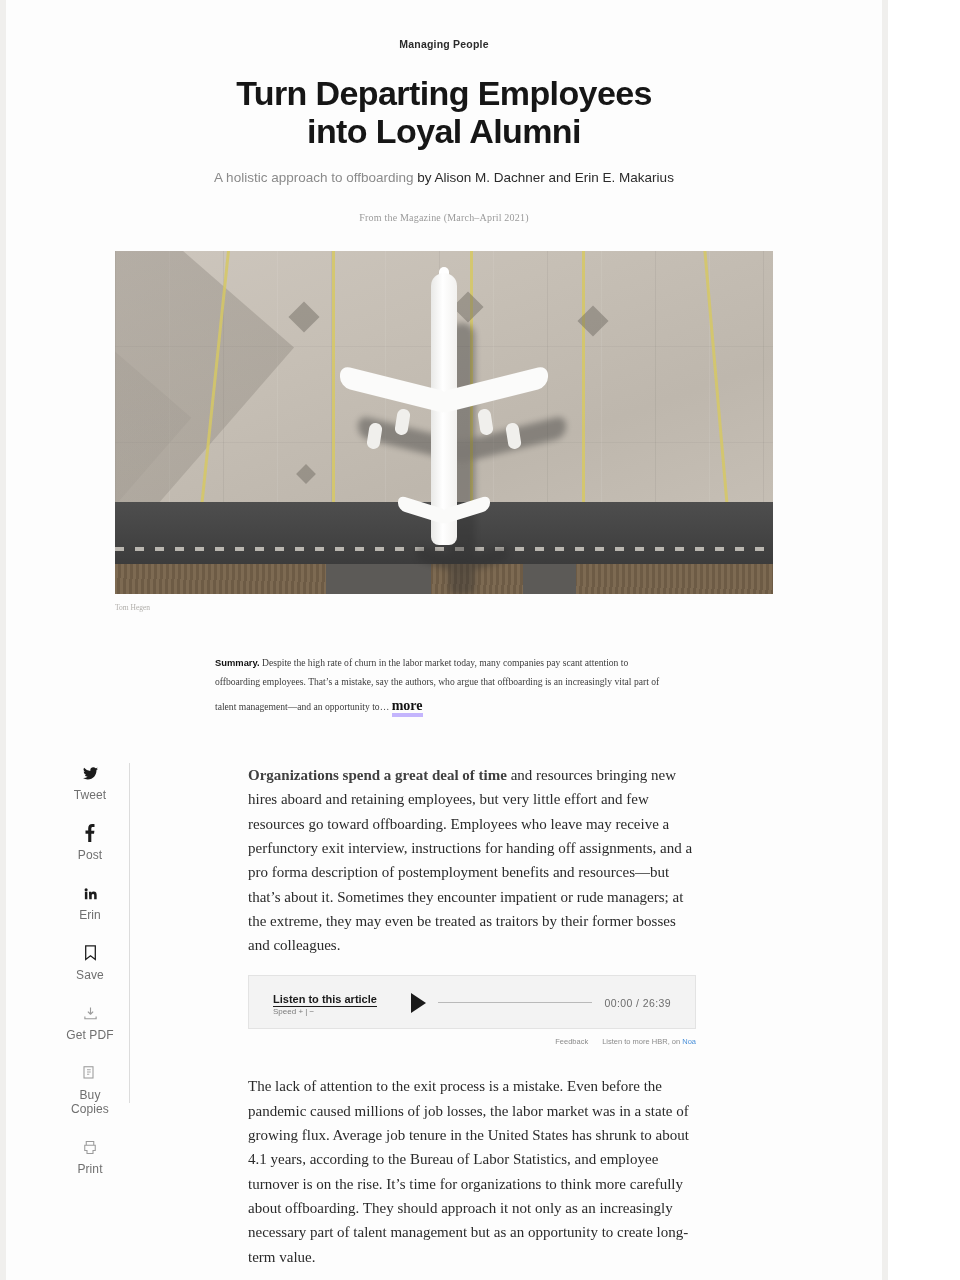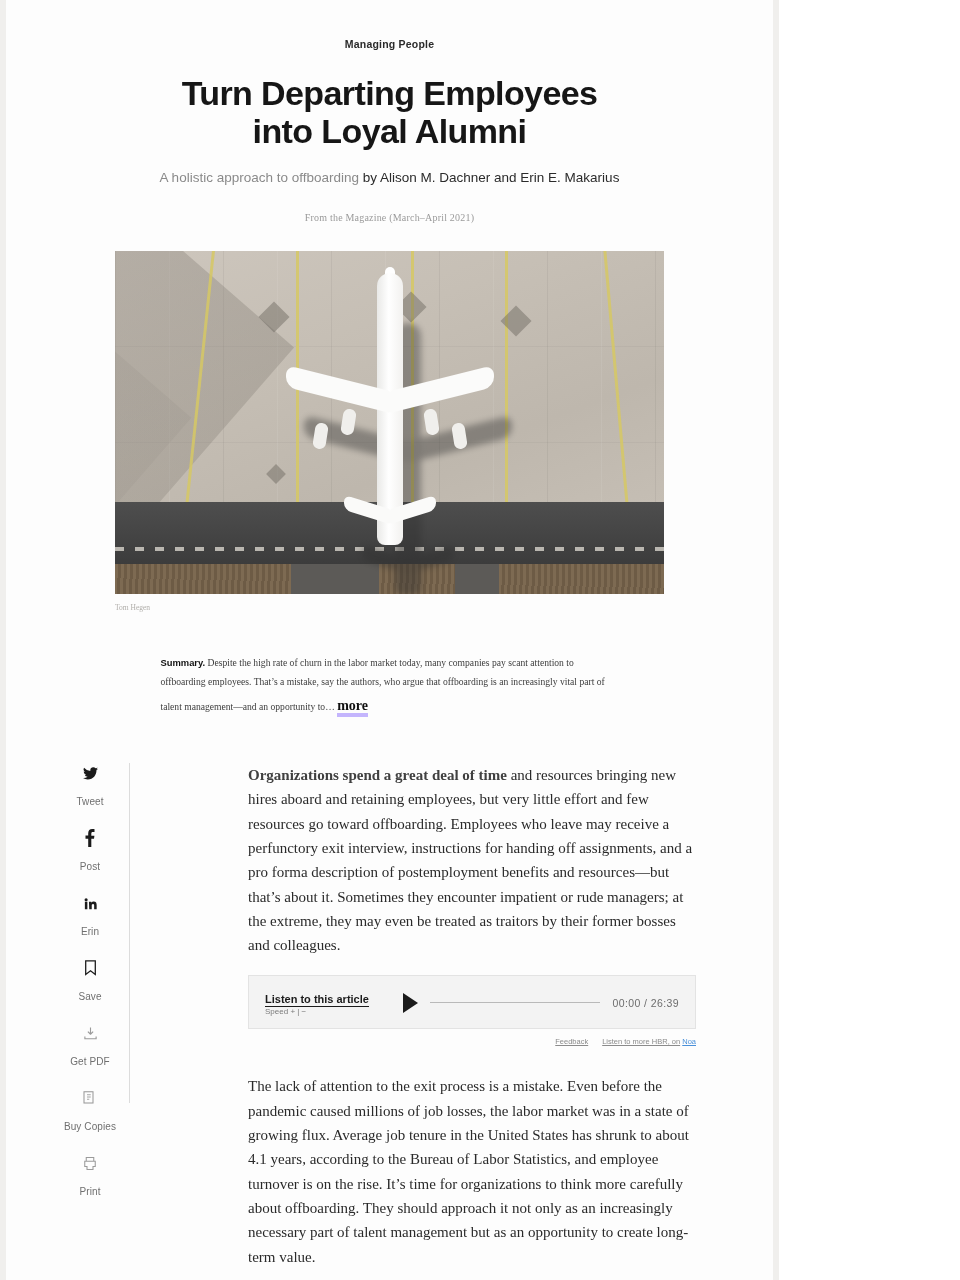--- a/index.html
+++ b/index.html
@@ -10,21 +10,21 @@
     background: #ffffff;
     font-family: "Liberation Sans", sans-serif;
     color: #1a1a1a;
     overflow: hidden;
     position: relative;
   }
 
   
   .page {
     position: relative;
-    width: 779px;
+    width: 888px;
     height: 1280px;
     background: #fdfdfd;
   }
   .edge-l, .edge-r {
     position:absolute; top:0; bottom:0; width:6px; background:#f0efed;
   }
   .edge-l { left:0; } .edge-r { right:0; }
 
   
   .topic {
@@ -186,61 +186,61 @@
   
   .cols { display:flex; margin-top: 44px; }
   .rail {
     width: 130px; flex:0 0 130px;
     padding-left: 62px;
     border-right: 1px solid #dcdcdc;
     height: 340px;
   }
   .rail-item { text-align:center; width:56px; margin-bottom: 21px; cursor:pointer; }
   .rail-icon { height: 20px; display:flex; align-items:center; justify-content:center; color:#1b1b1b; }
-  .rail-label { font-size: 10px; color:#6f6f6f; margin-top: 13px; letter-spacing:.1px; }
+  .rail-label { font-size: 12px; color:#6f6f6f; margin-top: 5px; letter-spacing:.1px; }
 
   .article { flex:1; padding-right: 250px; padding-left: 118px; }
   .art-p {
     font-family: "Liberation Serif", serif;
     font-size: 15px;
     line-height: 1.62;
     color: #2a2a2a;
     margin: 0 0 18px;
     width: 448px;
   }
   .art-p b { font-weight:700; color:#404040; }
 
   
   .player {
     width: 448px;
     background:#f3f3f3;
     border:1px solid #e3e3e3;
     margin: 18px 0 8px;
-    padding: 13px 16px 12px;
+    padding: 13px 24px 12px;
     display:flex; align-items:center; gap:12px;
   }
   .pl-left { width: 126px; }
   .pl-title {
     font-size: 11px; font-weight:700; color:#1b1b1b;
     border-bottom:1px solid #1b1b1b; display:inline-block; padding-bottom:1px;
     cursor:pointer;
   }
   .pl-speed { font-size:8px; color:#7b7b7b; }
   .pl-speed span { cursor:pointer; }
   .play-btn {
     width:0;height:0;border-left:15px solid #1a1a1a;
     border-top:10px solid transparent;border-bottom:10px solid transparent;
     cursor:pointer; flex:0 0 auto;
   }
   .track { flex:1; height:1px; background:#b9b9b9; cursor:pointer; }
   .pl-time { font-size:10.5px; color:#6d6d6d; white-space:nowrap; letter-spacing:.4px; }
   .pl-foot {
     width:448px; text-align:right; font-size:7.5px; color:#8b8b8b; margin-bottom:28px;
   }
-  .pl-foot span { cursor:pointer;text-decoration:underline; }
+  .pl-foot span { cursor:pointer; }
   .pl-foot .noa { color:#4a90d9; }
   .pl-foot .sep { display:inline-block; width:14px; }
 </style>
 </head>
 <body>
 
 <div class="page">
   <div class="edge-l"></div>
   <div class="edge-r"></div>
 

